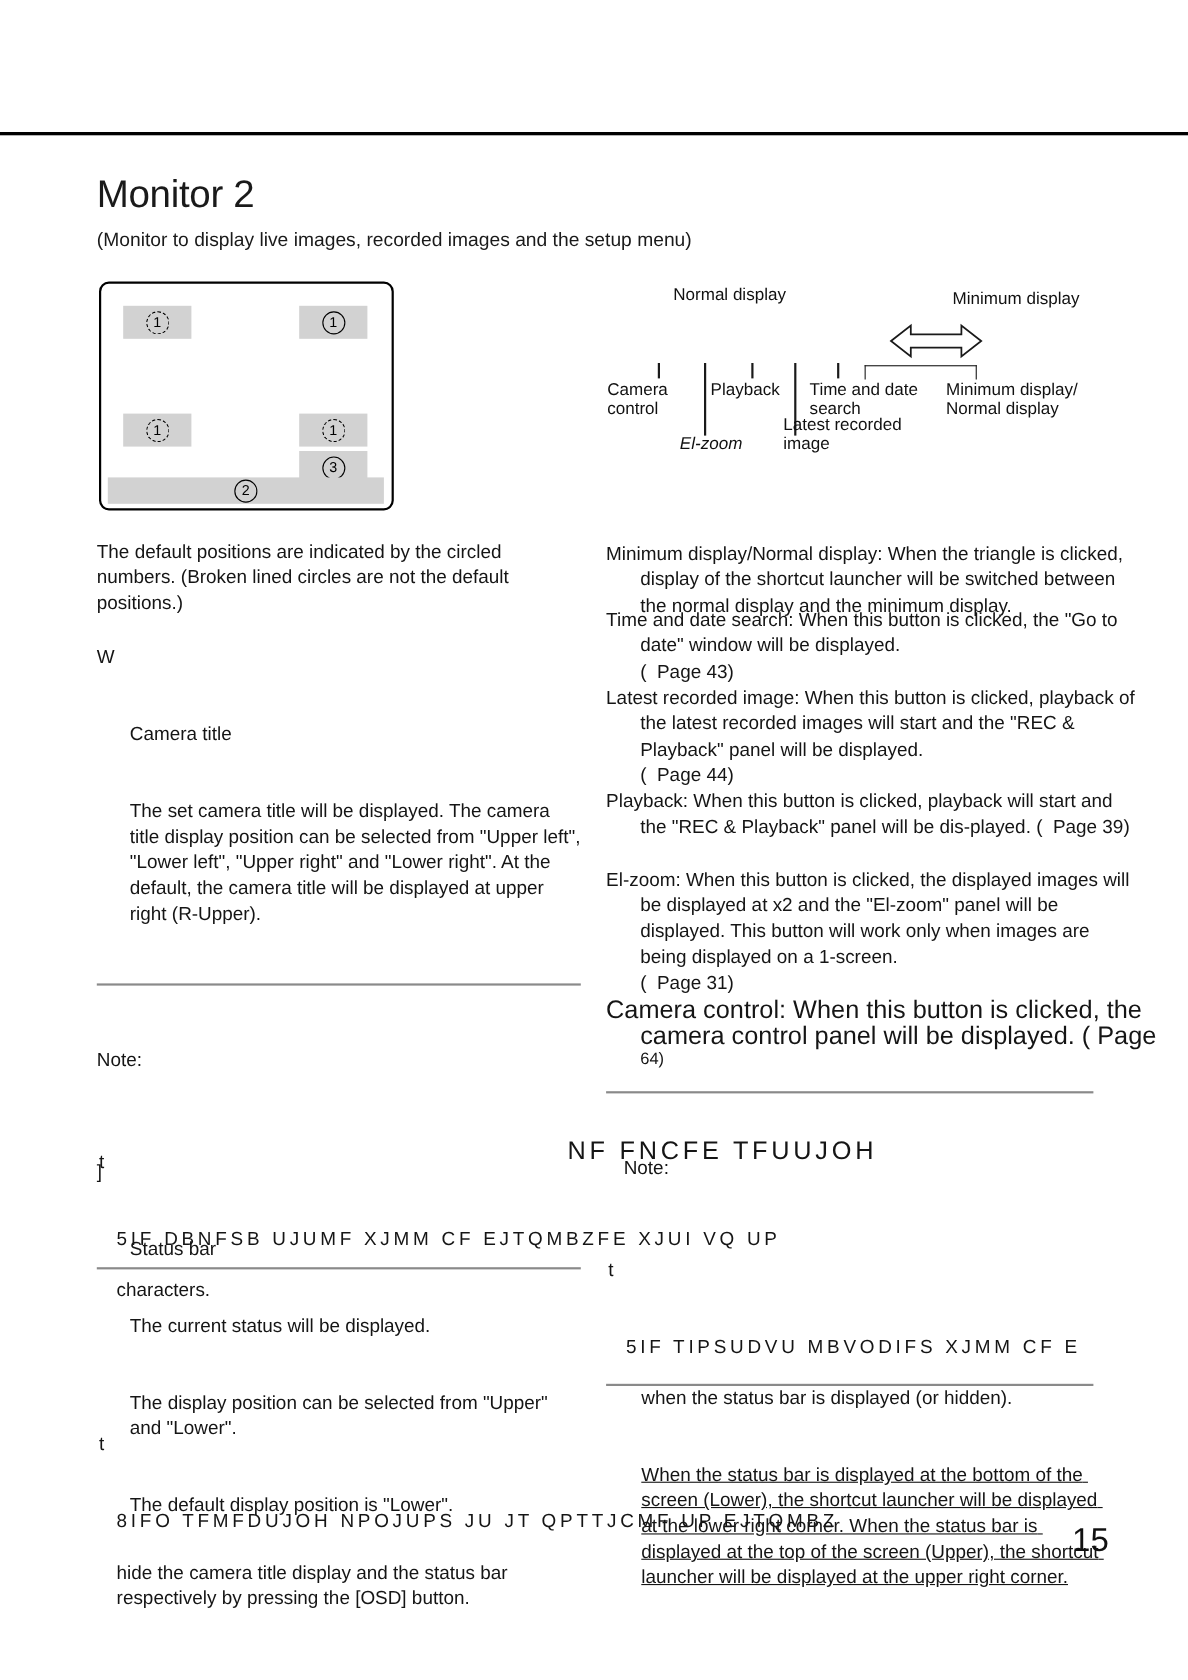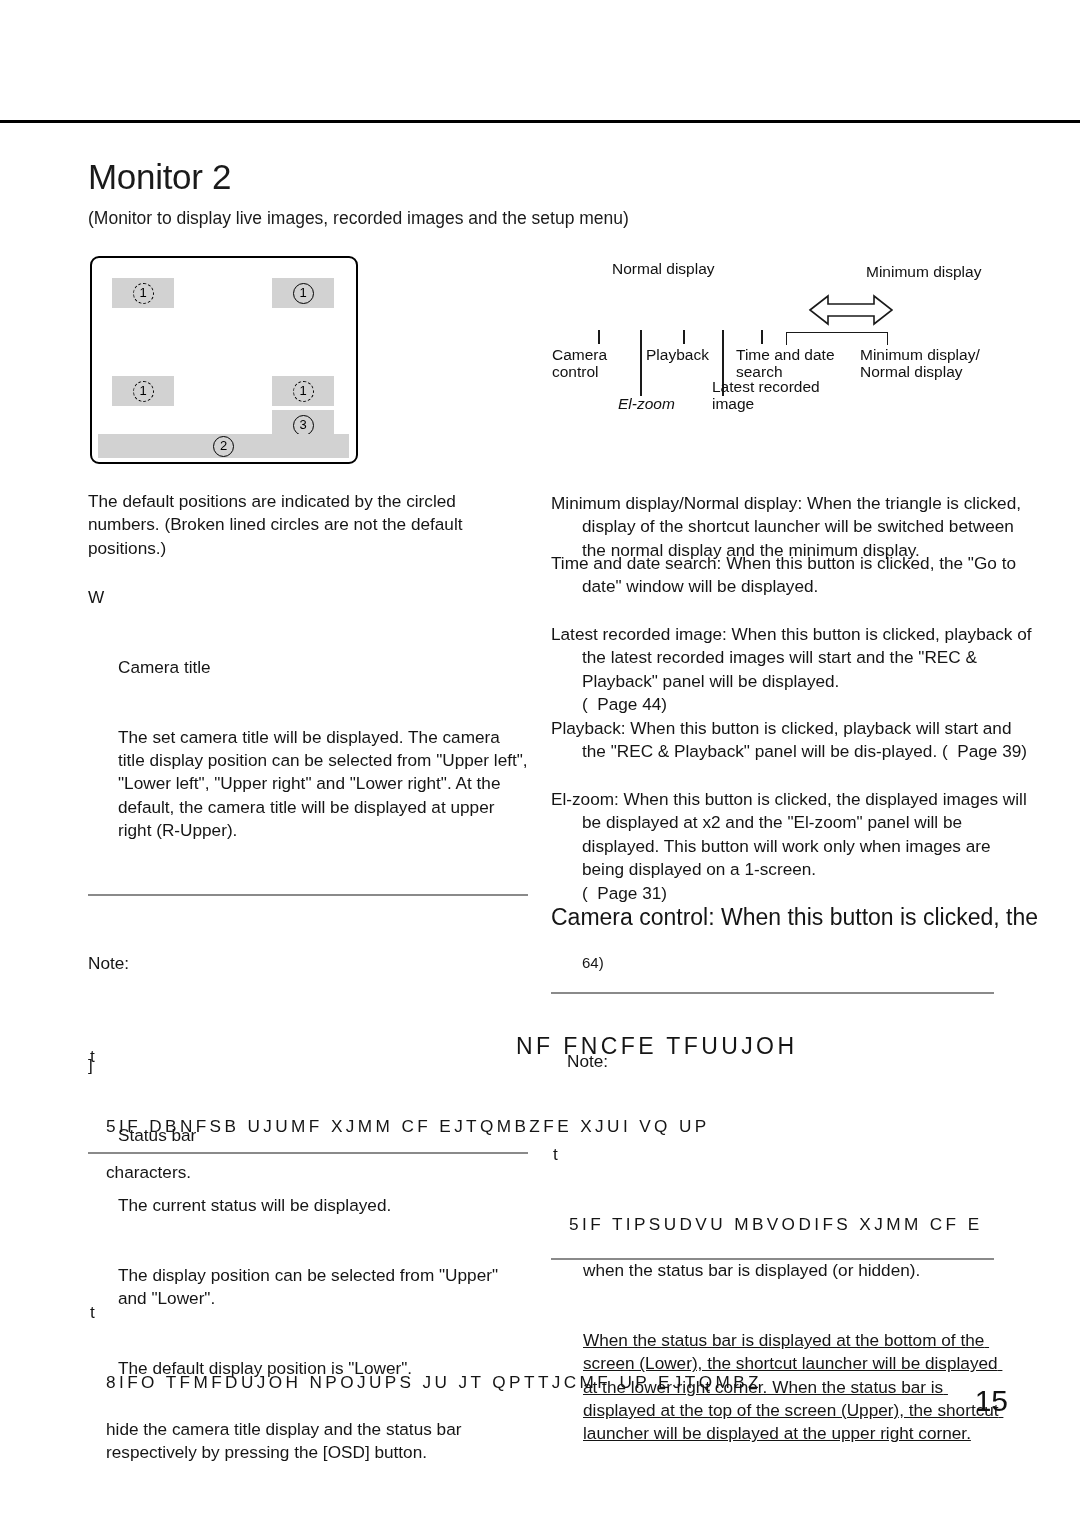--- a/index.html
+++ b/index.html
@@ -295,30 +295,32 @@
       <div>hide the camera title display and the status bar respectively by pressing the [OSD] button.</div>
     </div>
 
     
   </div>
   <div class="note-rule" style="left:88px; top:1152px; width:440px;"></div>
 
   <div class="txt col-r indent-hang" style="top:456px;margin-top:36px;">Minimum display/Normal display: When the triangle is clicked, display of the shortcut launcher will be switched between the normal display and the minimum display.</div>
 
   <div class="txt col-r indent-hang" style="top:552px;">Time and date search: When this button is clicked, the "Go to date" window will be displayed.</div>
+  <div class="txt col-r" style="top:599px; padding-left:31px;">(  Page 43)</div>
 
   <div class="txt col-r indent-hang" style="top:623px;">Latest recorded image: When this button is clicked, playback of the latest recorded images will start and the "REC &amp; Playback" panel will be displayed.</div>
   <div class="txt col-r" style="top:693px; padding-left:31px;">(  Page 44)</div>
 
   <div class="txt col-r indent-hang" style="top:717px;">Playback: When this button is clicked, playback will start and the "REC &amp; Playback" panel will be dis-played. (  Page 39)</div>
 
   <div class="txt col-r indent-hang" style="top:788px;">El-zoom: When this button is clicked, the displayed images will be displayed at x2 and the "El-zoom" panel will be displayed. This button will work only when images are being displayed on a 1-screen.</div>
   <div class="txt col-r" style="top:882px; padding-left:31px;">(  Page 31)</div>
 
   <div class="float-frag" style="left:551px; top:906px;">Camera control: When this button is clicked, the</div>
+  <div class="float-frag" style="left:582px; top:930px;">camera control panel will be displayed. (   Page</div>
   <div class="float-frag" style="left:582px; top:951px; font-size:15px;">64)</div>
 
   <div class="note-rule" style="left:551px; top:992px; width:443px;"></div>
   <div class="txt col-r" style="top:1003px;">
     <div class="note-label" style="padding-left:16px;">Note:</div>
 
     <div class="note-bullet">
       <span class="dot">t</span>
       <span class="garbled">5IF  TIPSUDVU  MBVODIFS  XJMM  CF  E</span>
       <div style="padding-left:14px;">when the status bar is displayed (or hidden).</div>

